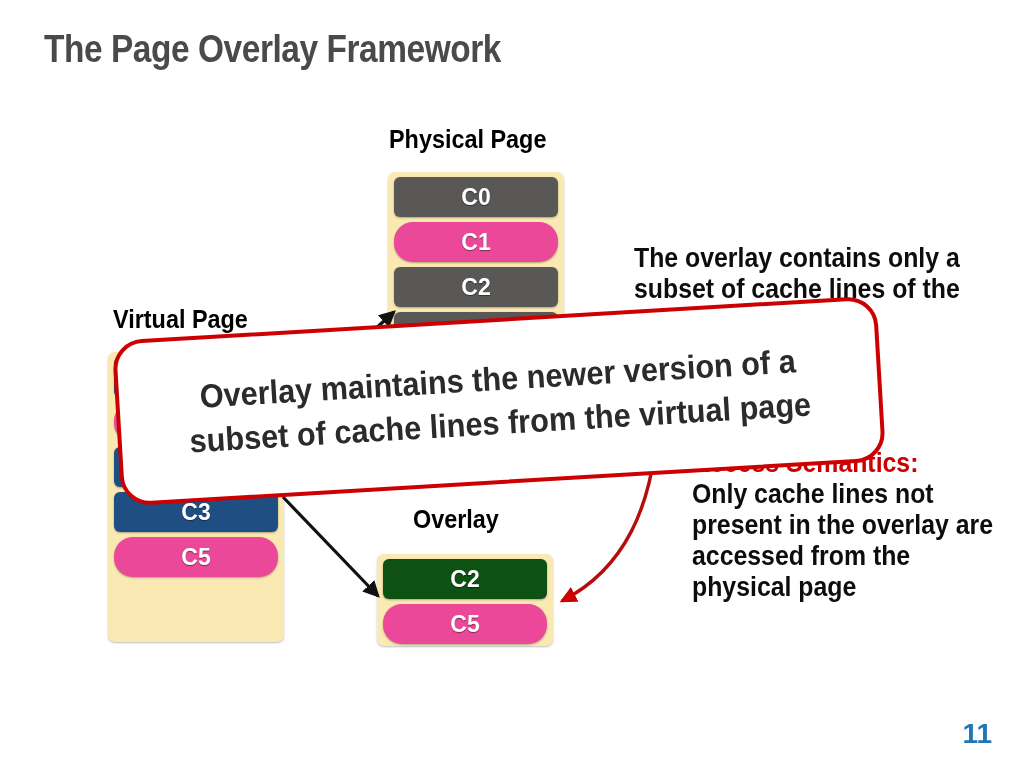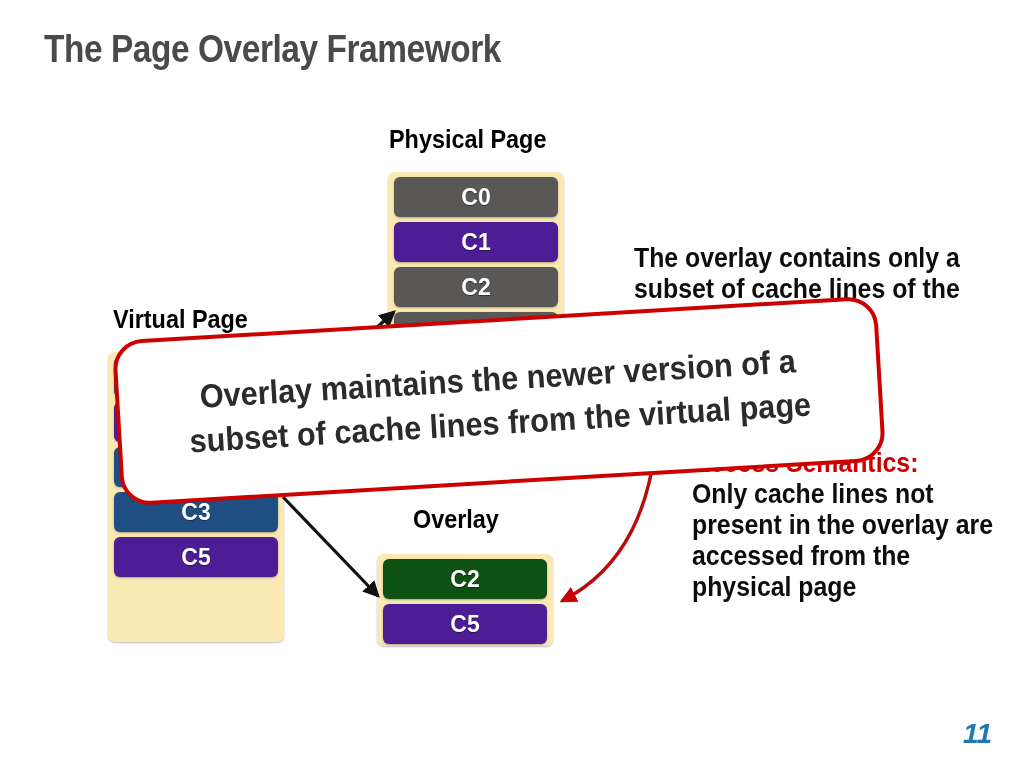--- a/index.html
+++ b/index.html
@@ -65,21 +65,21 @@
     justify-content: center;
     color: #ffffff;
     font-size: 23px;
     font-weight: bold;
     text-shadow: 0 1px 1px rgba(0,0,0,0.45);
     box-shadow: 0 1px 2px rgba(0,0,0,0.3);
     transform: scaleX(1);
   }
   .cache-line:last-child { margin-bottom: 0; }
   .cl-gray  { background: #595856; }
-  .cl-red   { background: #4c1d95; }
+  .cl-red   { background: #ec4899; border-radius: 19px; }
   .cl-blue  { background: #1f4e82; }
   .cl-green { background: #0d5213; }
 
   
   #arrow-layer {
     position: absolute;
     left: 0; top: 0;
     width: 1024px; height: 768px;
     pointer-events: none;
   }
@@ -128,21 +128,20 @@
   }
 
   
   #page-number {
     position: absolute;
     right: 32px;
     bottom: 18px;
     font-size: 28px;
     font-weight: bold;
     color: #1f77b4;
-    font-style: italic;
   }
 </style>
 </head>
 <body>
 
 <div class="slide-title">The Page Overlay Framework</div>
 
 <div class="blk-label" id="physical-page-label">Physical Page</div>
 
 <div class="page-frame" id="physical-page-frame">

